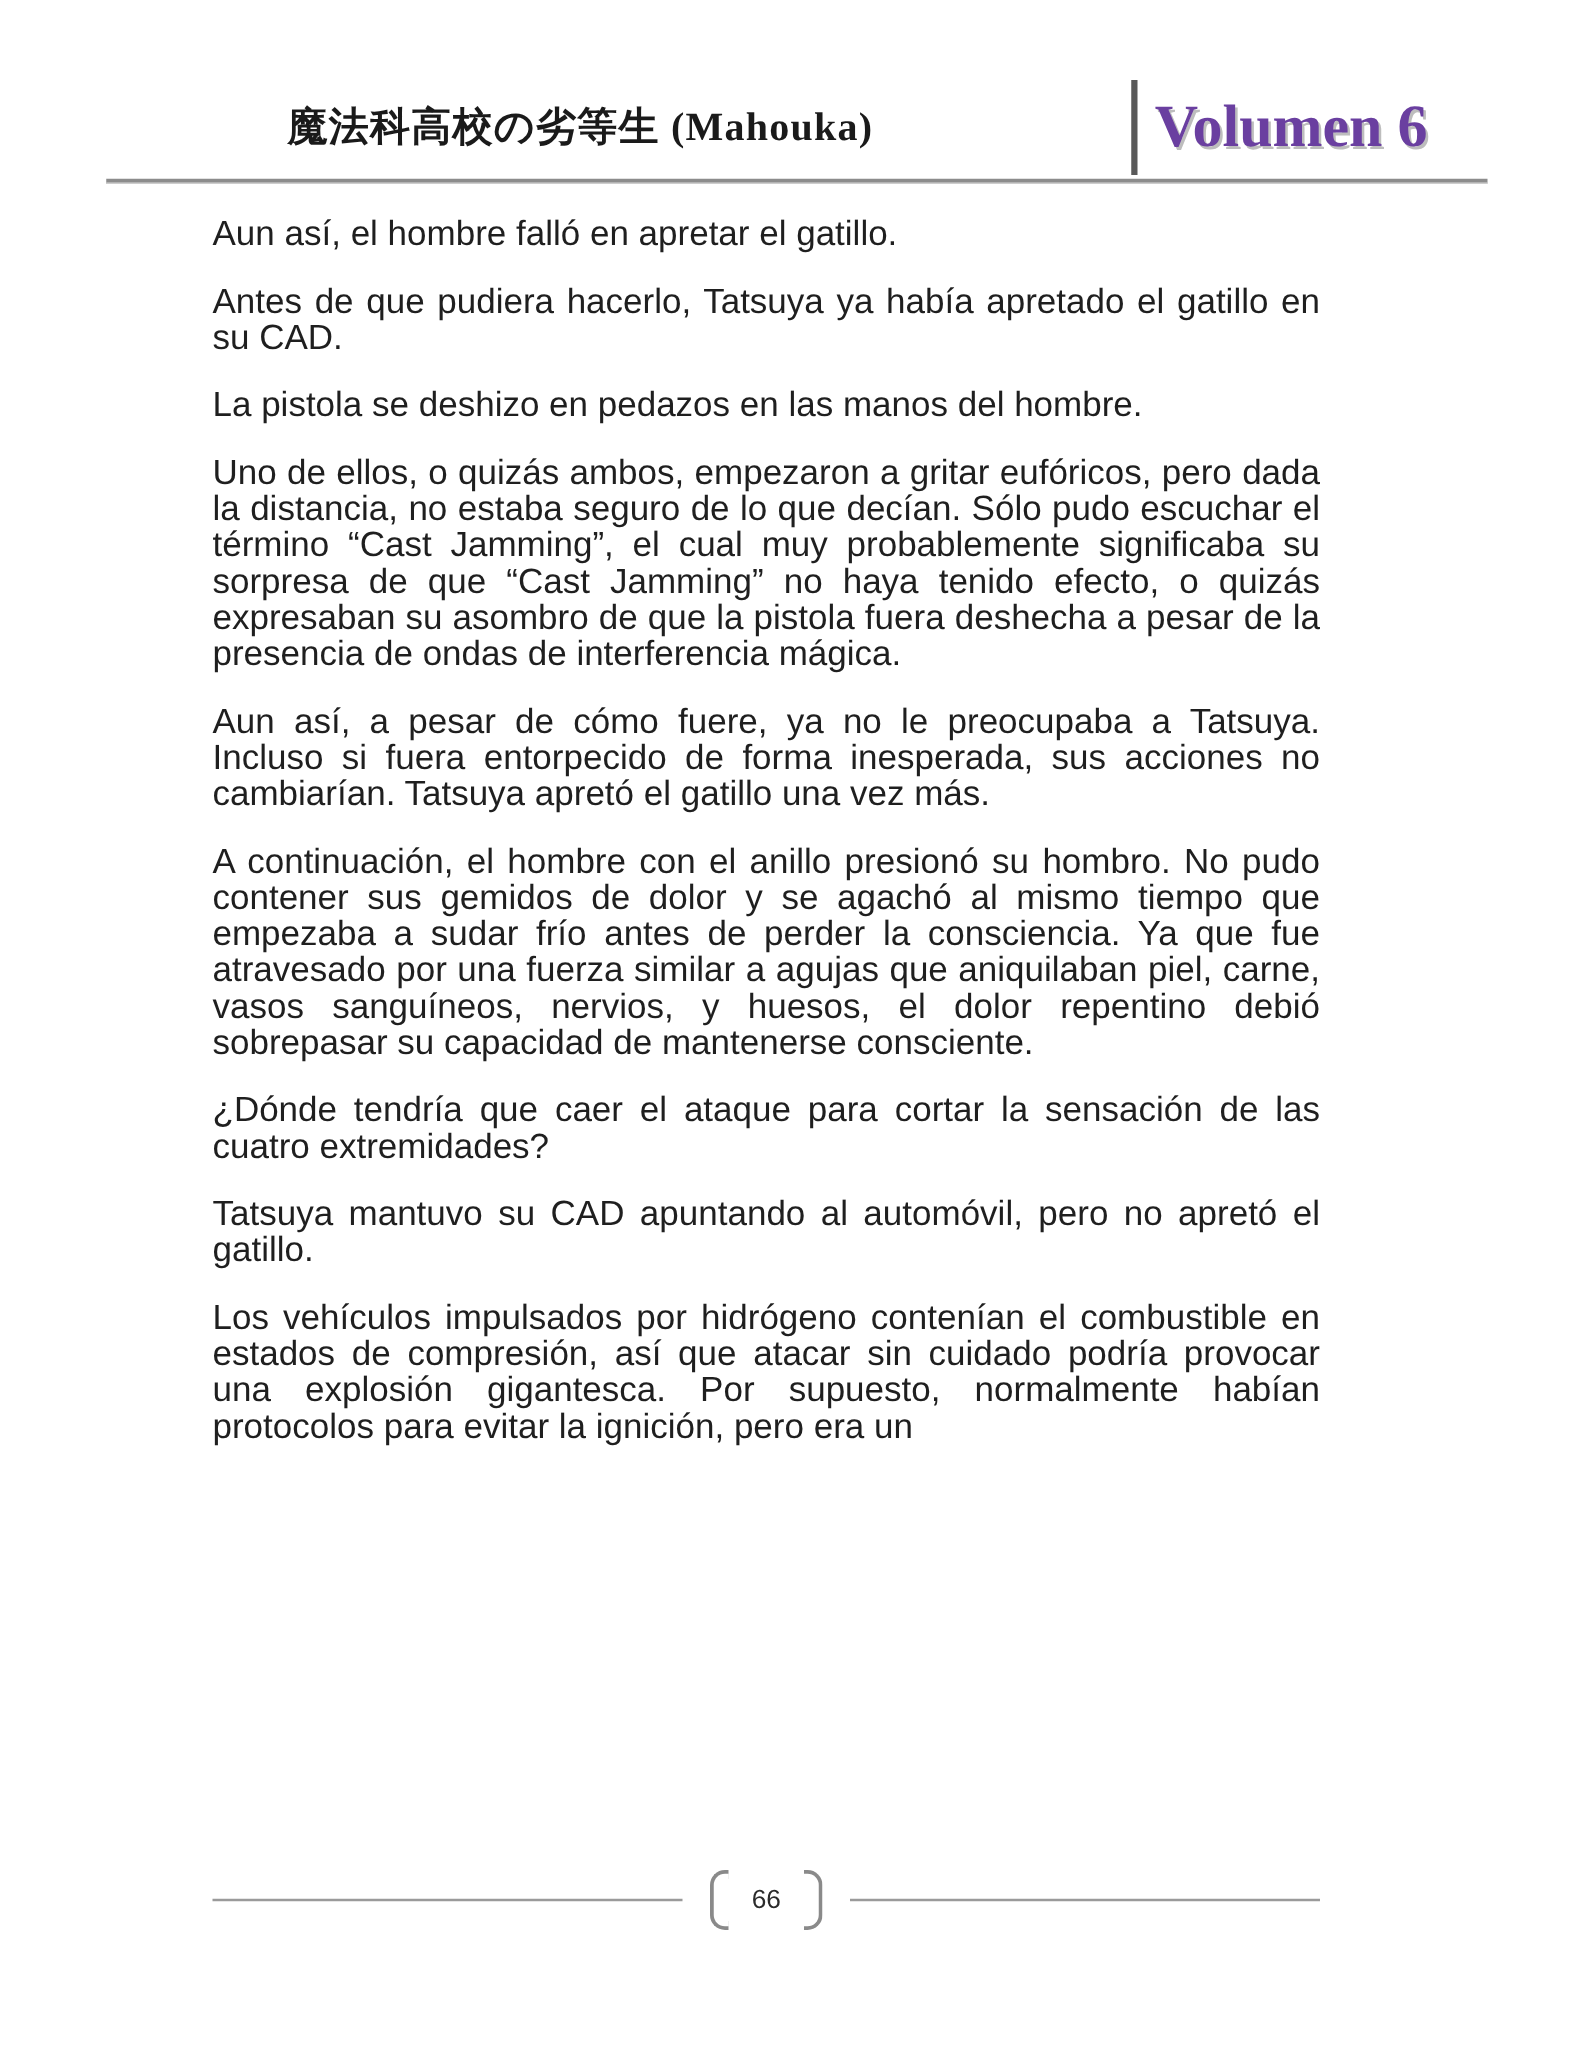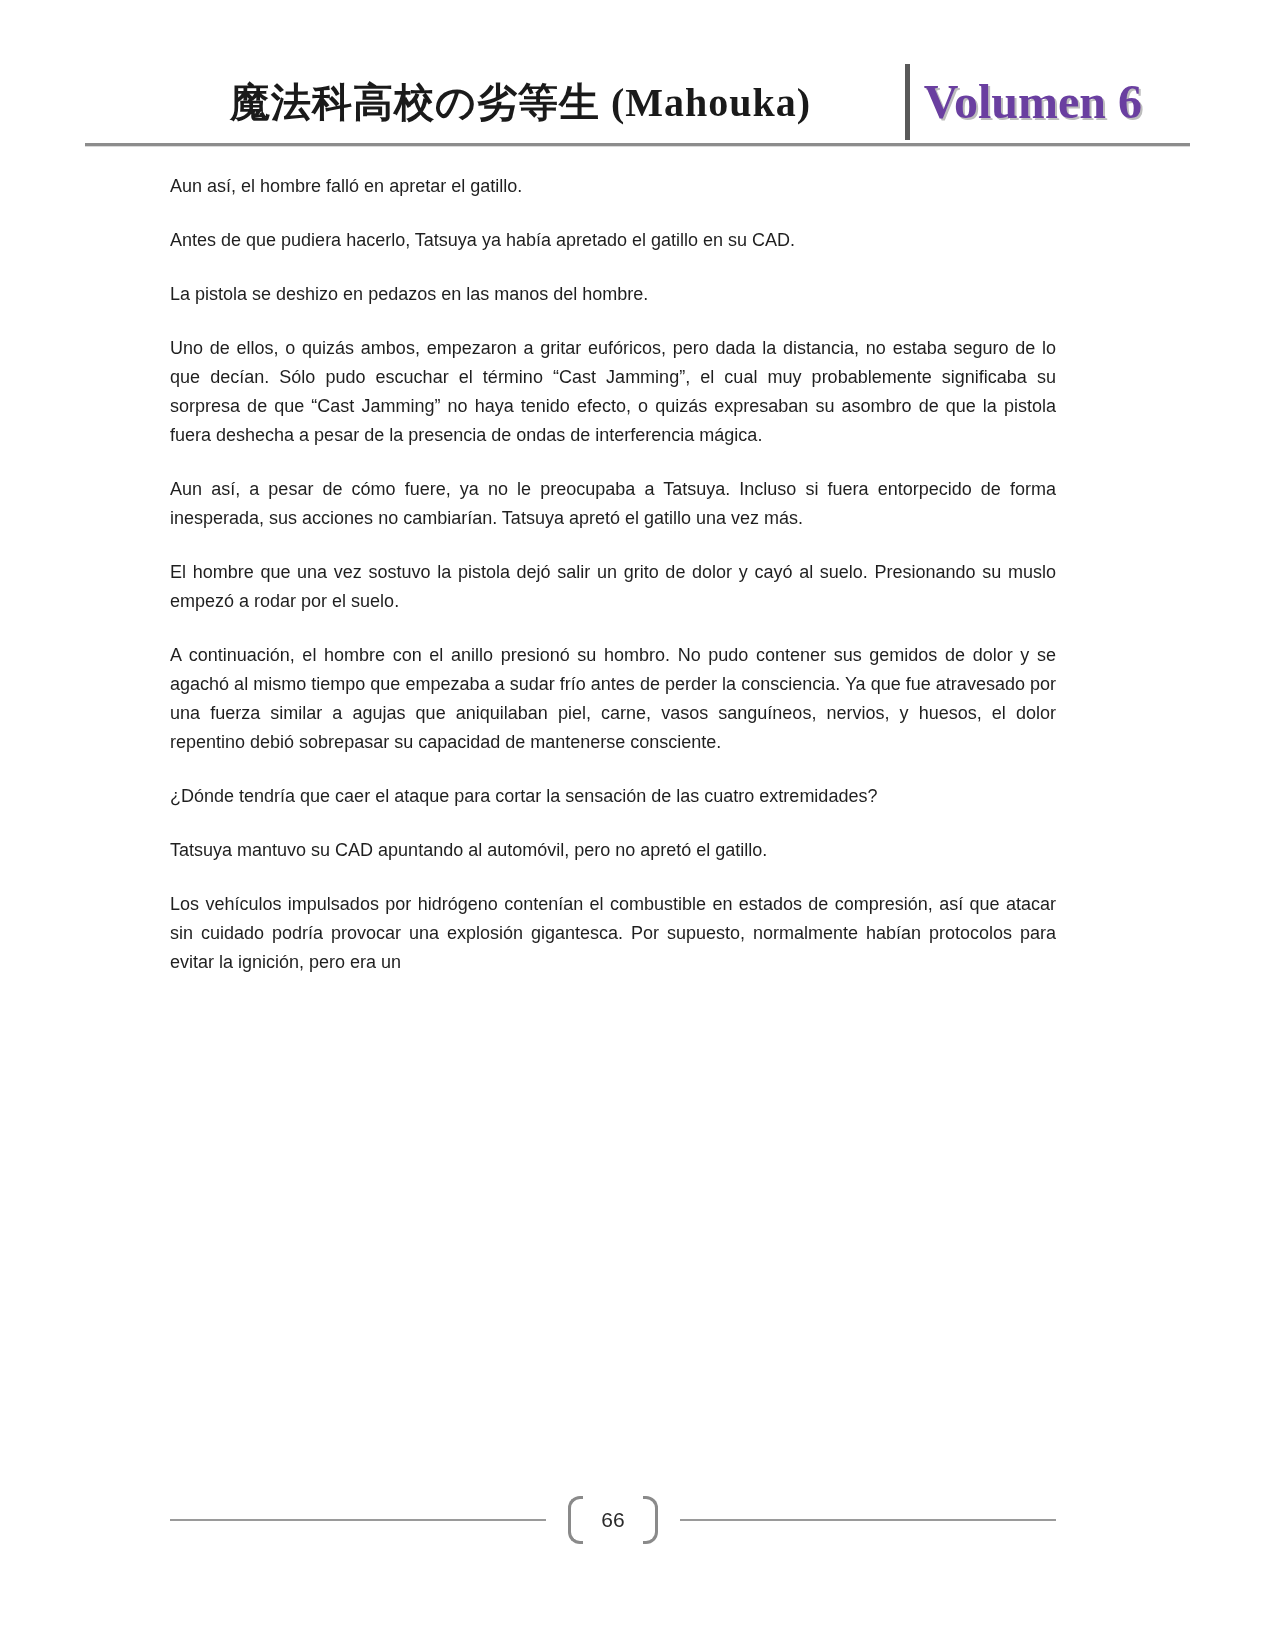--- a/index.html
+++ b/index.html
@@ -24,21 +24,21 @@
     width: 1105px;
     height: 88px;
     display: flex;
     align-items: center;
     justify-content: space-between;
   }
   .doc-title {
     margin: 0 0 0 145px;
     font-family: "Liberation Serif", serif;
     font-weight: bold;
-    font-size: 40px;
+    font-size: 32px;
     color: #1a1a1a;
     letter-spacing: 1px;
     white-space: nowrap;
     text-align: center;
   }
   .volume-box {
     display: flex;
     align-items: stretch;
     height: 76px;
     margin-right: 48px;
@@ -71,21 +71,21 @@
   
   .content {
     position: absolute;
     top: 172px;
     left: 170px;
     width: 886px;
     color: #1f1f1f;
   }
   .content p {
     margin: 0 0 25px 0;
-    font-size: 18px;
+    font-size: 28px;
     line-height: 29px;
     text-align: justify;
     text-justify: inter-word;
   }
 
   
   .page-footer {
     position: absolute;
     top: 1492px;
     left: 170px;
@@ -141,21 +141,20 @@
   </header>
 
   <div class="header-rule"></div>
 
   <main class="content">
     <p>Aun así, el hombre falló en apretar el gatillo.</p>
     <p>Antes de que pudiera hacerlo, Tatsuya ya había apretado el gatillo en su CAD.</p>
     <p>La pistola se deshizo en pedazos en las manos del hombre.</p>
     <p>Uno de ellos, o quizás ambos, empezaron a gritar eufóricos, pero dada la distancia, no estaba seguro de lo que decían. Sólo pudo escuchar el término “Cast Jamming”, el cual muy probablemente significaba su sorpresa de que “Cast Jamming” no haya tenido efecto, o quizás expresaban su asombro de que la pistola fuera deshecha a pesar de la presencia de ondas de interferencia mágica.</p>
     <p>Aun así, a pesar de cómo fuere, ya no le preocupaba a Tatsuya. Incluso si fuera entorpecido de forma inesperada, sus acciones no cambiarían. Tatsuya apretó el gatillo una vez más.</p>
-    <p>El hombre que una vez sostuvo la pistola dejó salir un grito de dolor y cayó al suelo. Presionando su muslo empezó a rodar por el suelo.</p>
     <p>A continuación, el hombre con el anillo presionó su hombro. No pudo contener sus gemidos de dolor y se agachó al mismo tiempo que empezaba a sudar frío antes de perder la consciencia. Ya que fue atravesado por una fuerza similar a agujas que aniquilaban piel, carne, vasos sanguíneos, nervios, y huesos, el dolor repentino debió sobrepasar su capacidad de mantenerse consciente.</p>
     <p>¿Dónde tendría que caer el ataque para cortar la sensación de las cuatro extremidades?</p>
     <p>Tatsuya mantuvo su CAD apuntando al automóvil, pero no apretó el gatillo.</p>
     <p>Los vehículos impulsados por hidrógeno contenían el combustible en estados de compresión, así que atacar sin cuidado podría provocar una explosión gigantesca. Por supuesto, normalmente habían protocolos para evitar la ignición, pero era un</p>
   </main>
 
   <footer class="page-footer">
     <span class="footer-line"></span>
     <span class="bracket left"></span>
     <span class="page-number">66</span>

